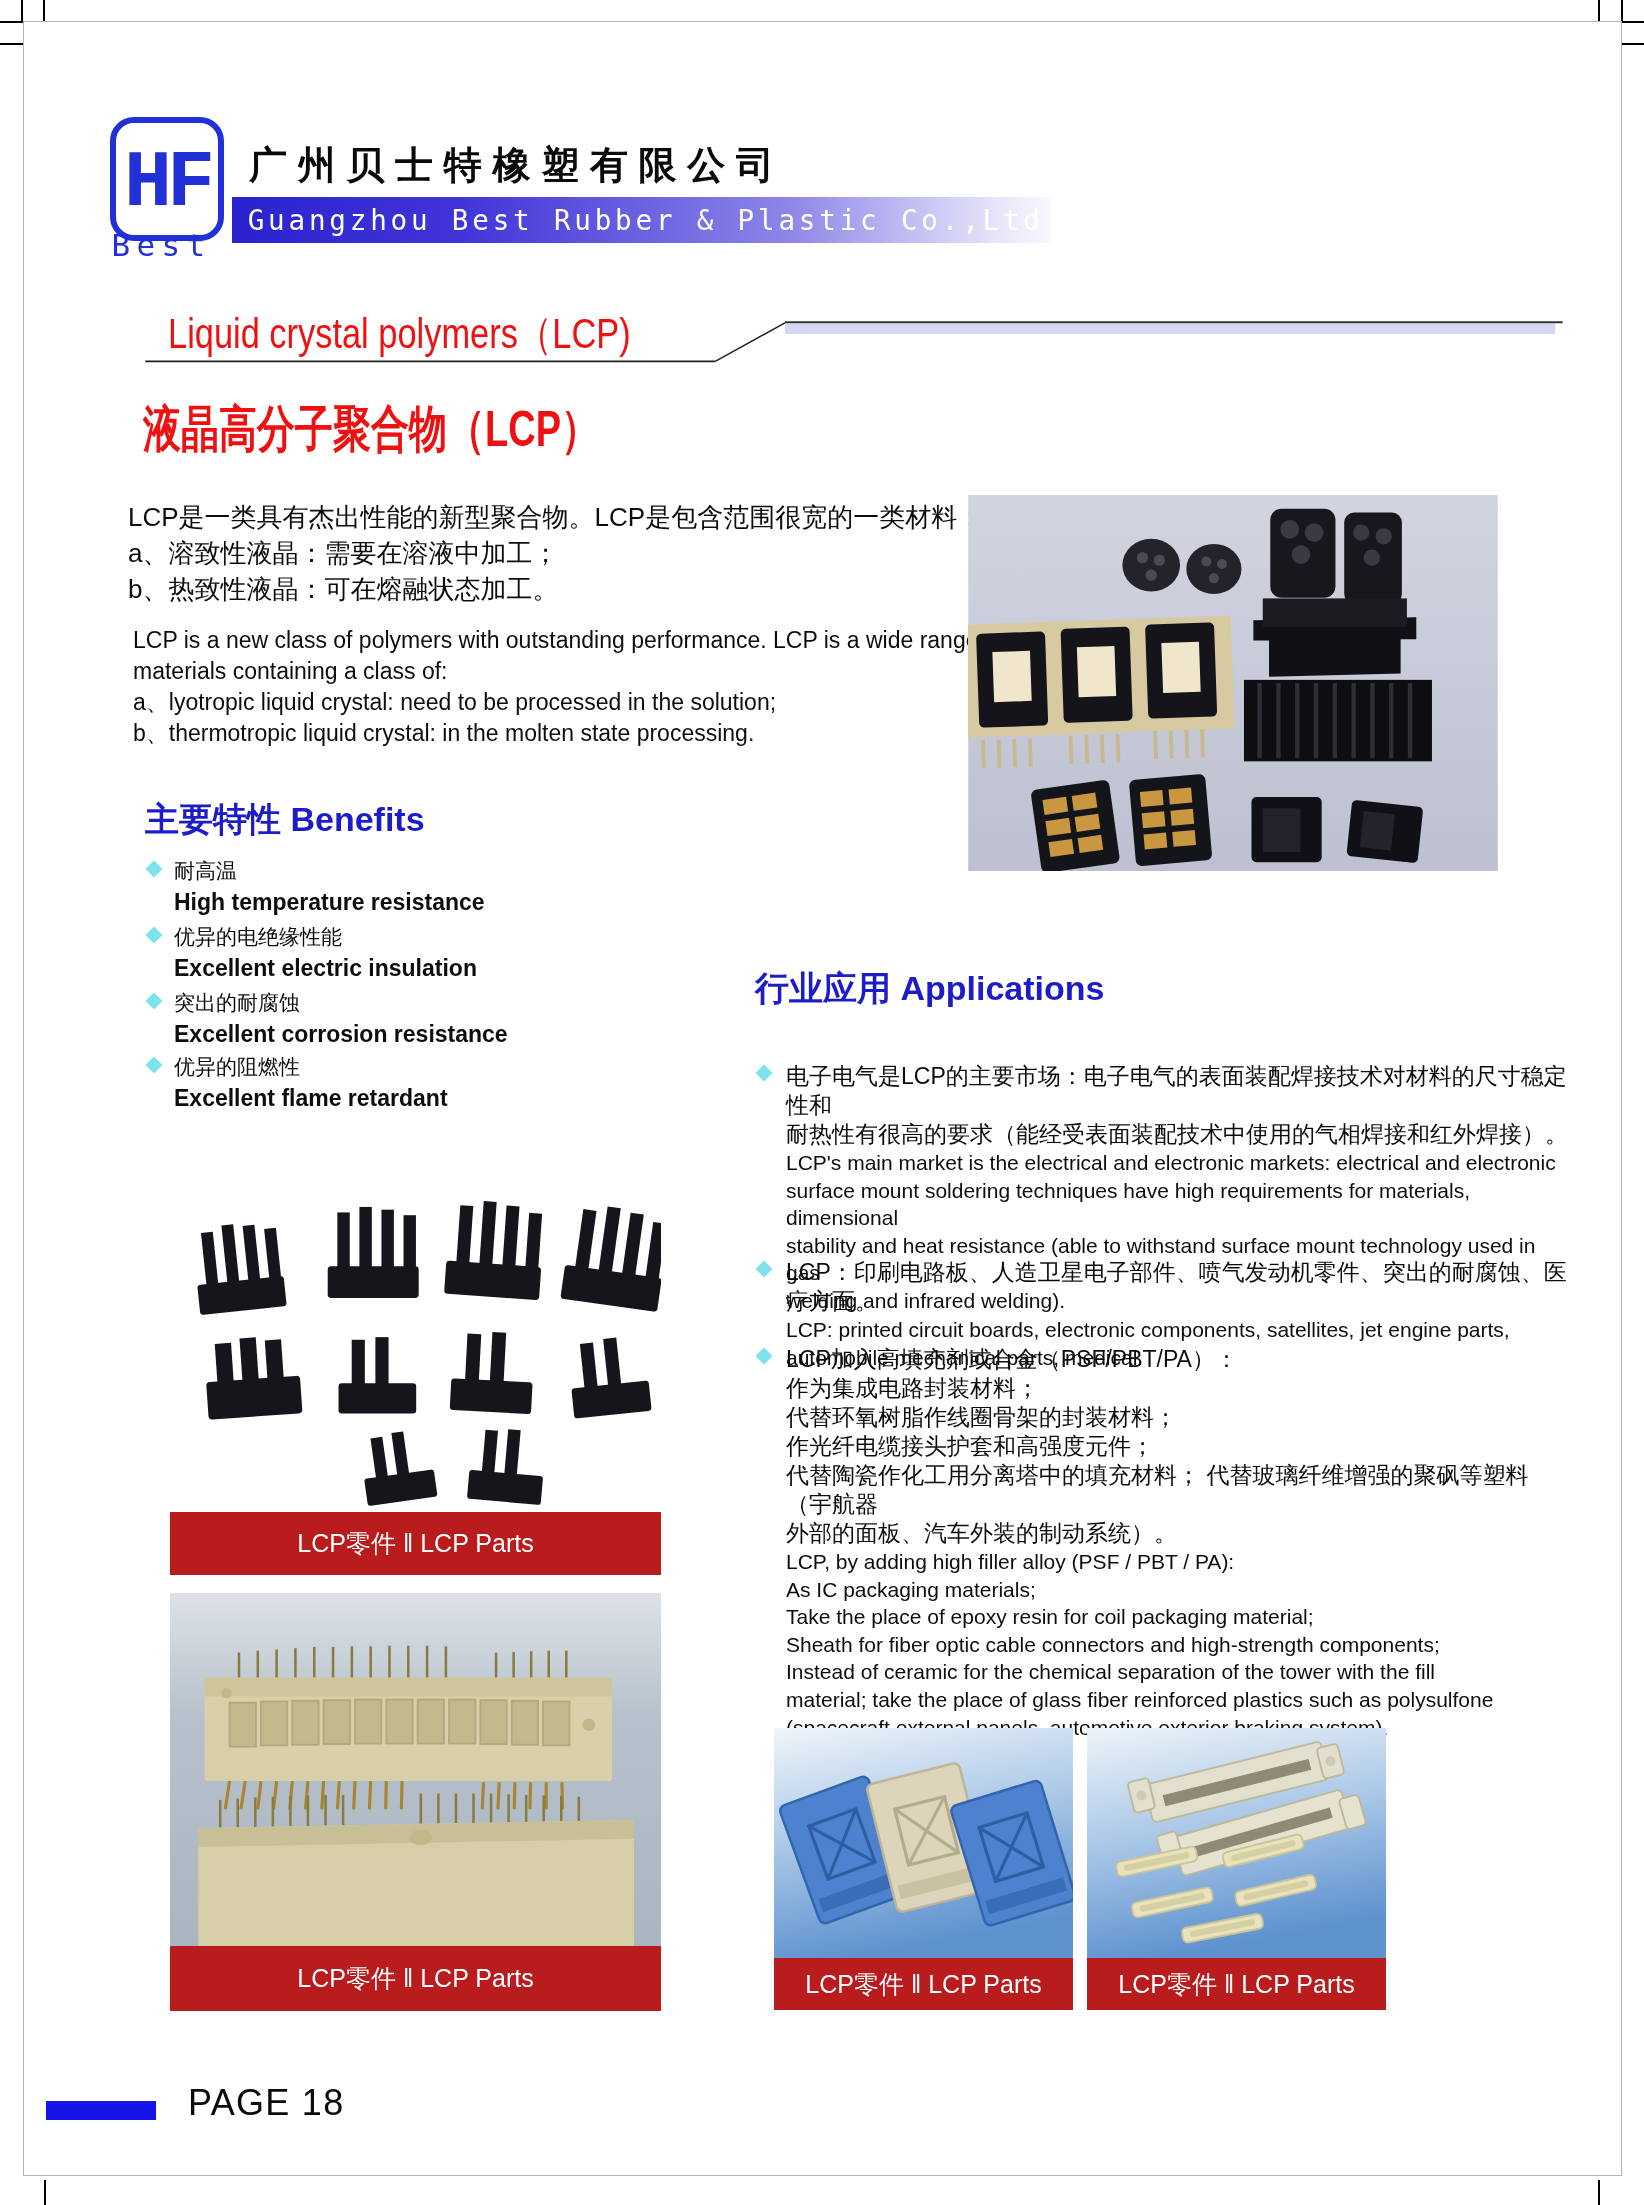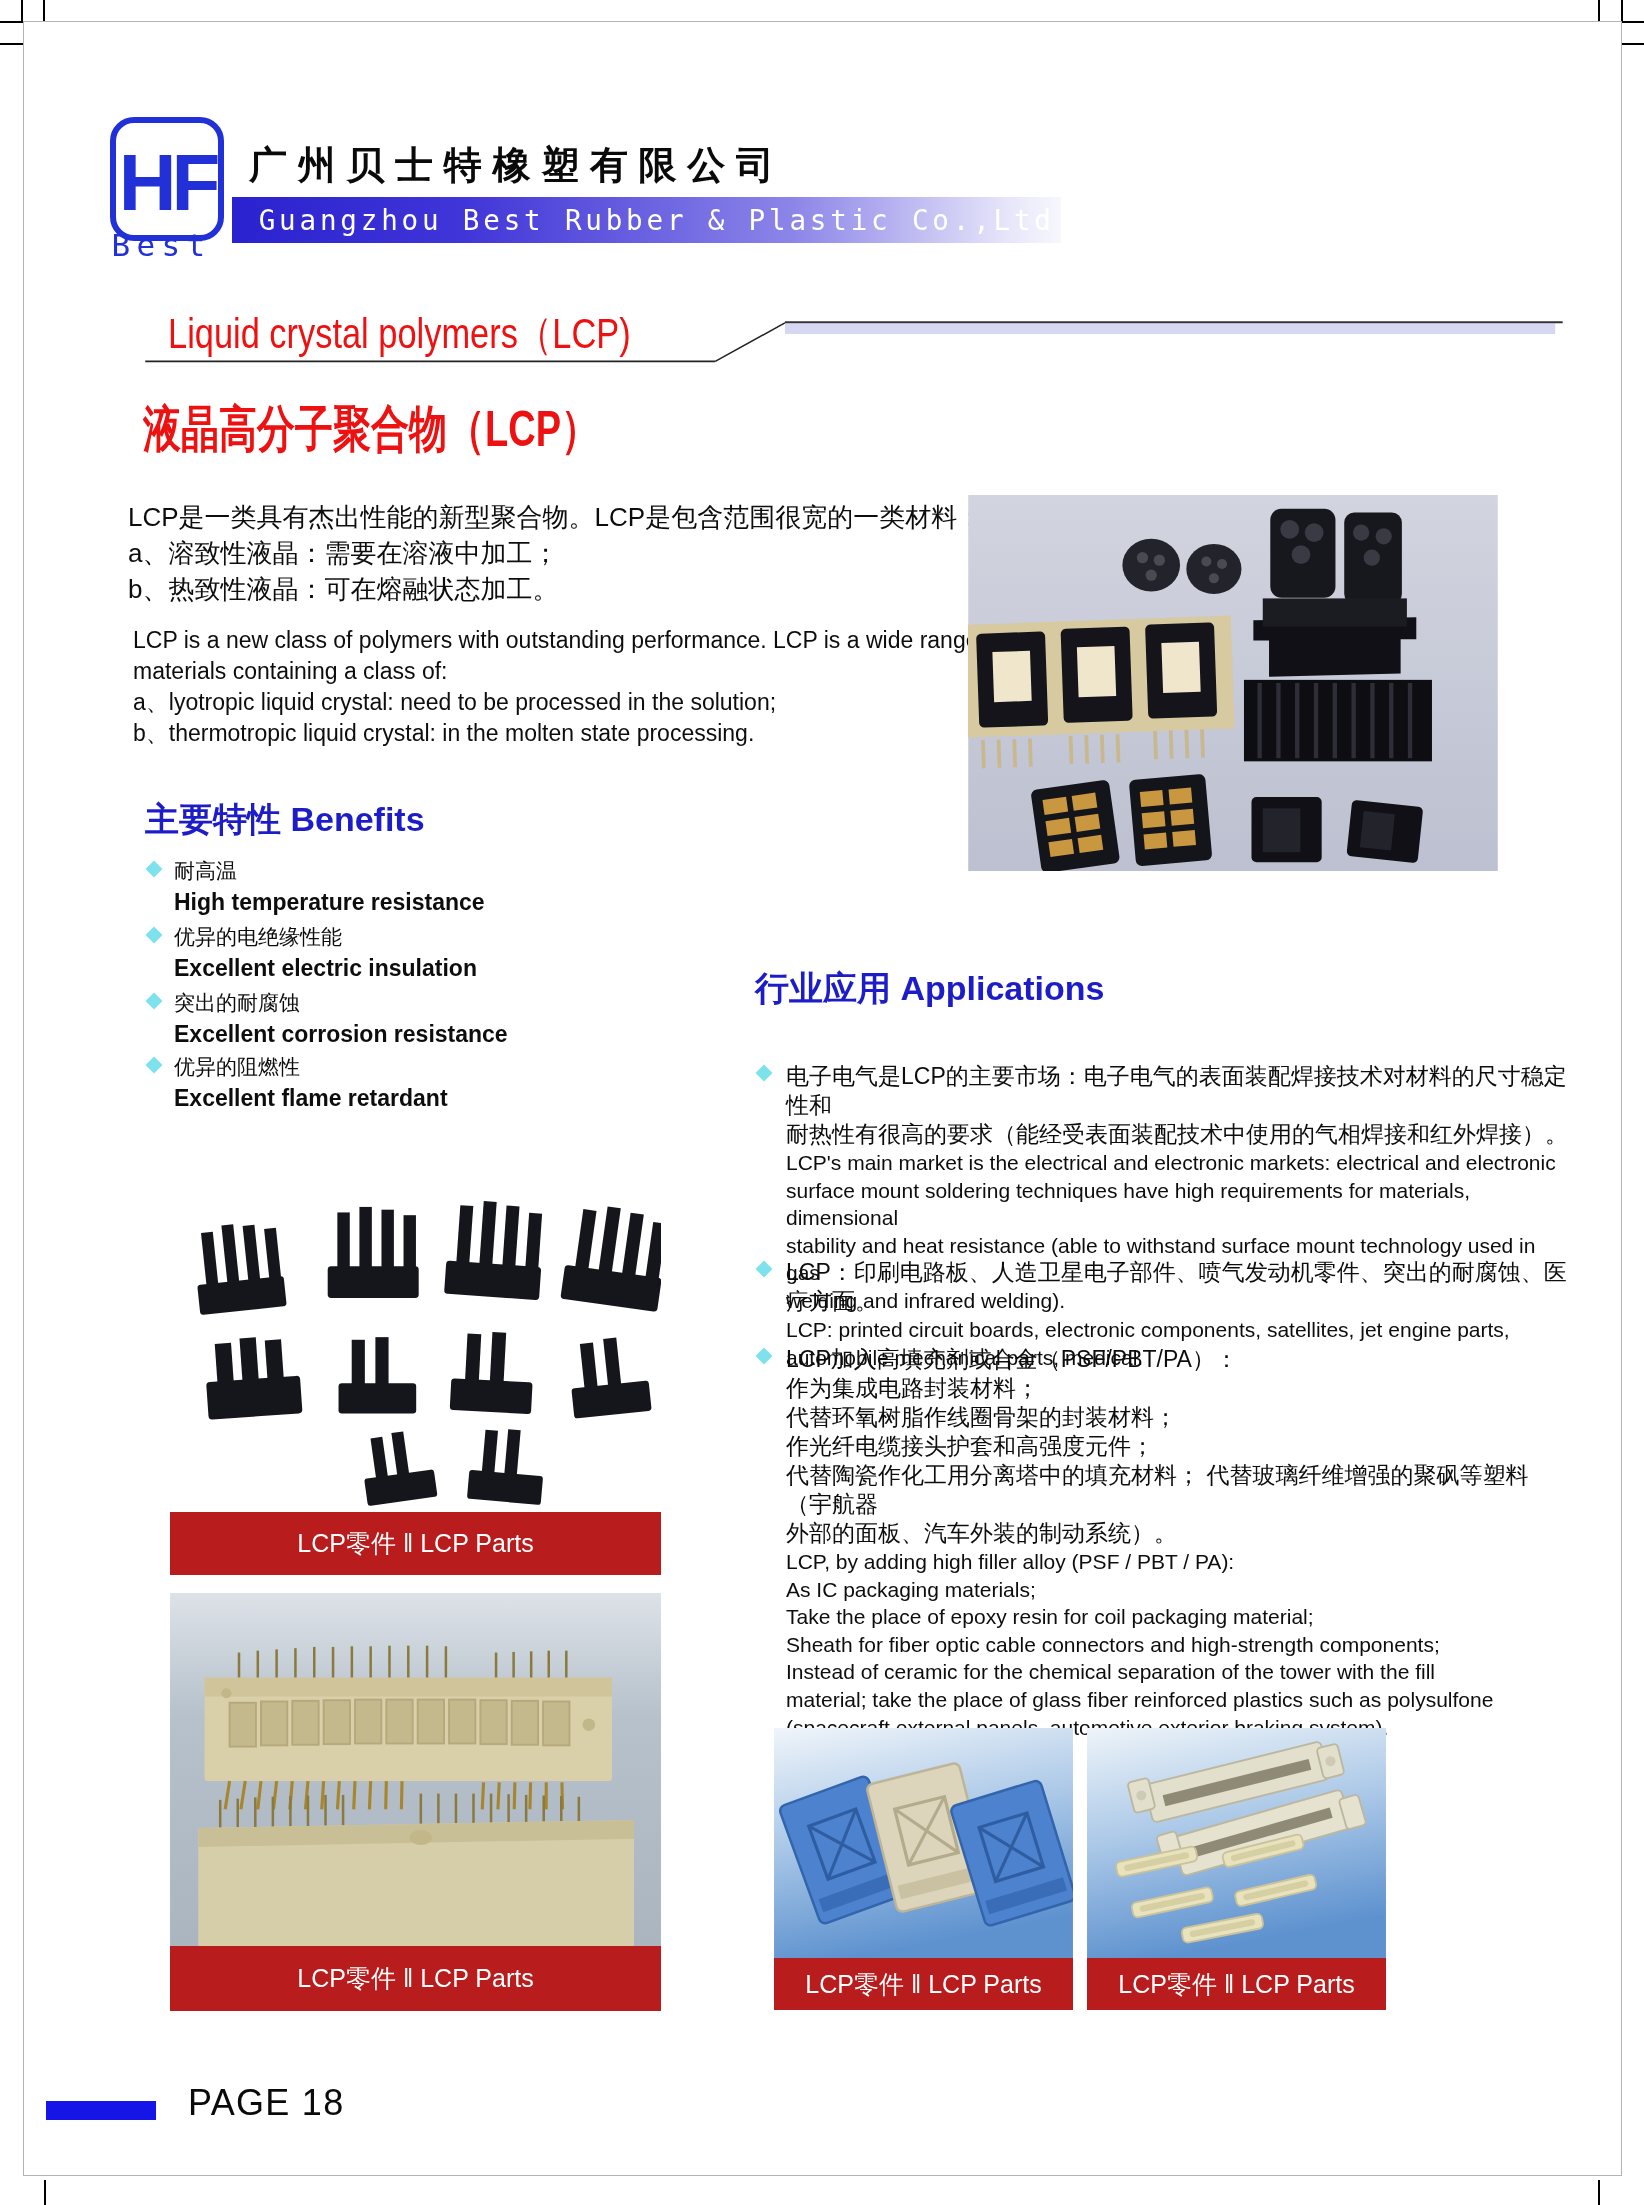--- a/index.html
+++ b/index.html
@@ -7,28 +7,28 @@
           font-family:"Liberation Sans",sans-serif;color:#111;}
   .abs{position:absolute;}
   .pre{white-space:pre-line;}
 
   
   .frame{position:absolute;left:22.6px;top:20.7px;width:1597px;height:2153px;border:1.3px solid #b4b4b4;}
   .mark{position:absolute;background:#000;}
 
   
   .logo-box{position:absolute;left:110px;top:117px;width:102px;height:112px;border:6.3px solid #2230d8;
-            border-radius:24px;display:flex;align-items:center;justify-content:center;}
+            border-radius:24px;display:flex;align-items:center;justify-content:center;font-family:Liberation Mono, monospace;}
   .hf{font-weight:bold;font-size:80px;letter-spacing:-5px;color:#2230d8;margin-top:8.8px;}
   .logo-word{position:absolute;left:105px;top:227px;width:113px;text-align:center;
              font-family:"DejaVu Sans Mono",monospace;font-size:31px;letter-spacing:6.3px;color:#2230d8;}
   .co-zh{position:absolute;left:249px;top:140px;font-size:38px;font-weight:bold;letter-spacing:10.7px;color:#0a0a0a;}
   .co-bar{position:absolute;left:232px;top:197px;width:818px;height:46px;
           background:linear-gradient(90deg,#2a22cf 0%,#4035d8 28%,#8d86e8 68%,#e8e7fa 94%,#f7f7fd 100%);
-          display:flex;align-items:center;padding-left:11px;}
+          display:flex;align-items:center;}
   .co-bar span{font-family:"DejaVu Sans Mono",monospace;font-size:27.6px;letter-spacing:3.8px;color:#ffffff;
                padding-left:15.7px;white-space:nowrap;}
 
   
   .t-en{position:absolute;left:168px;top:305px;font-size:43px;color:#ee1111;
         transform:scaleX(0.80);transform-origin:left top;white-space:nowrap;}
   .t-zh{position:absolute;left:143px;top:396px;font-size:50px;font-weight:bold;color:#ee1111;
         transform:scaleX(0.76);transform-origin:left top;white-space:nowrap;}
 
   

